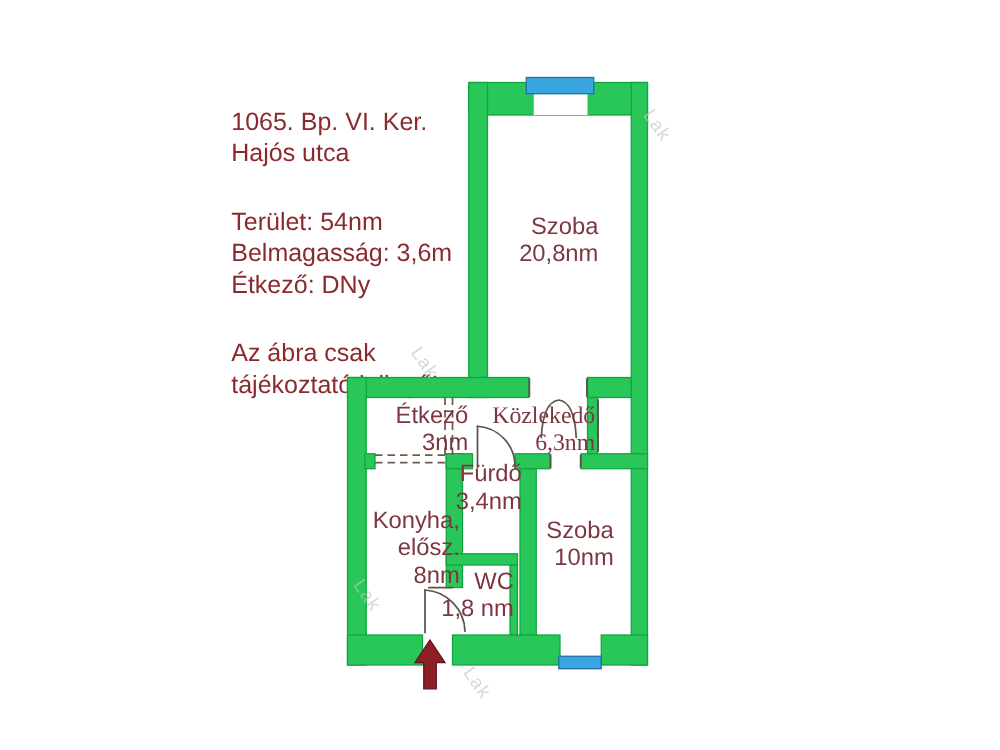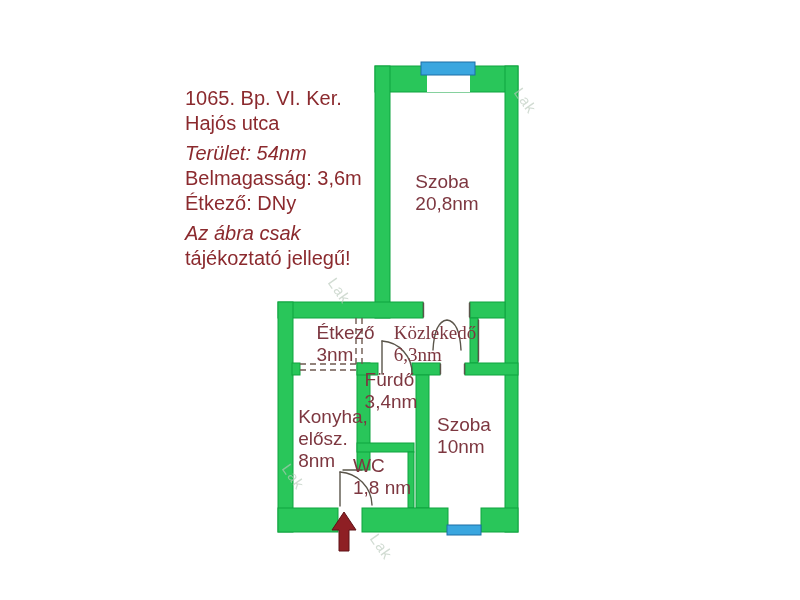--- a/index.html
+++ b/index.html
@@ -12,22 +12,22 @@
   .page{position:relative;width:800px;height:600px;background:var(--bg);overflow:hidden;margin:0 auto;}
   .plan-svg{position:absolute;left:0;top:0;width:800px;height:600px;}
   .wall{fill:var(--wall);stroke:var(--wall-edge);stroke-width:1;}
   .niche{fill:var(--bg);stroke:none;}
   .window{fill:var(--window);stroke:var(--window-edge);stroke-width:1;}
   .line{fill:none;stroke:var(--line);stroke-width:1.4;stroke-linecap:round;}
   .dash{fill:none;stroke:var(--dash);stroke-width:1.4;stroke-dasharray:6 4;}
   .arrow{fill:var(--arrow);stroke:#5e1216;stroke-width:1;}
   .info-block{position:absolute;left:185px;top:86px;width:215px;
     color:var(--info);font-size:20px;line-height:25px;}
-  .info-gap{margin-top:5px;font-style:italic;}
-  .room-label{position:absolute;transform:translateX(-50%);text-align:left;
+  .info-gap{margin-top:30px;}
+  .room-label{position:absolute;transform:translateX(-50%);text-align:right;
     color:var(--label);font-size:19px;line-height:22px;white-space:nowrap;}
   .room-label span{display:block;}
   .wm{position:absolute;color:var(--watermark);opacity:.65;font-size:15px;
     letter-spacing:1px;transform:rotate(55deg);pointer-events:none;}
 </style>
 </head>
 <body>
 
 <div class="page">
 

